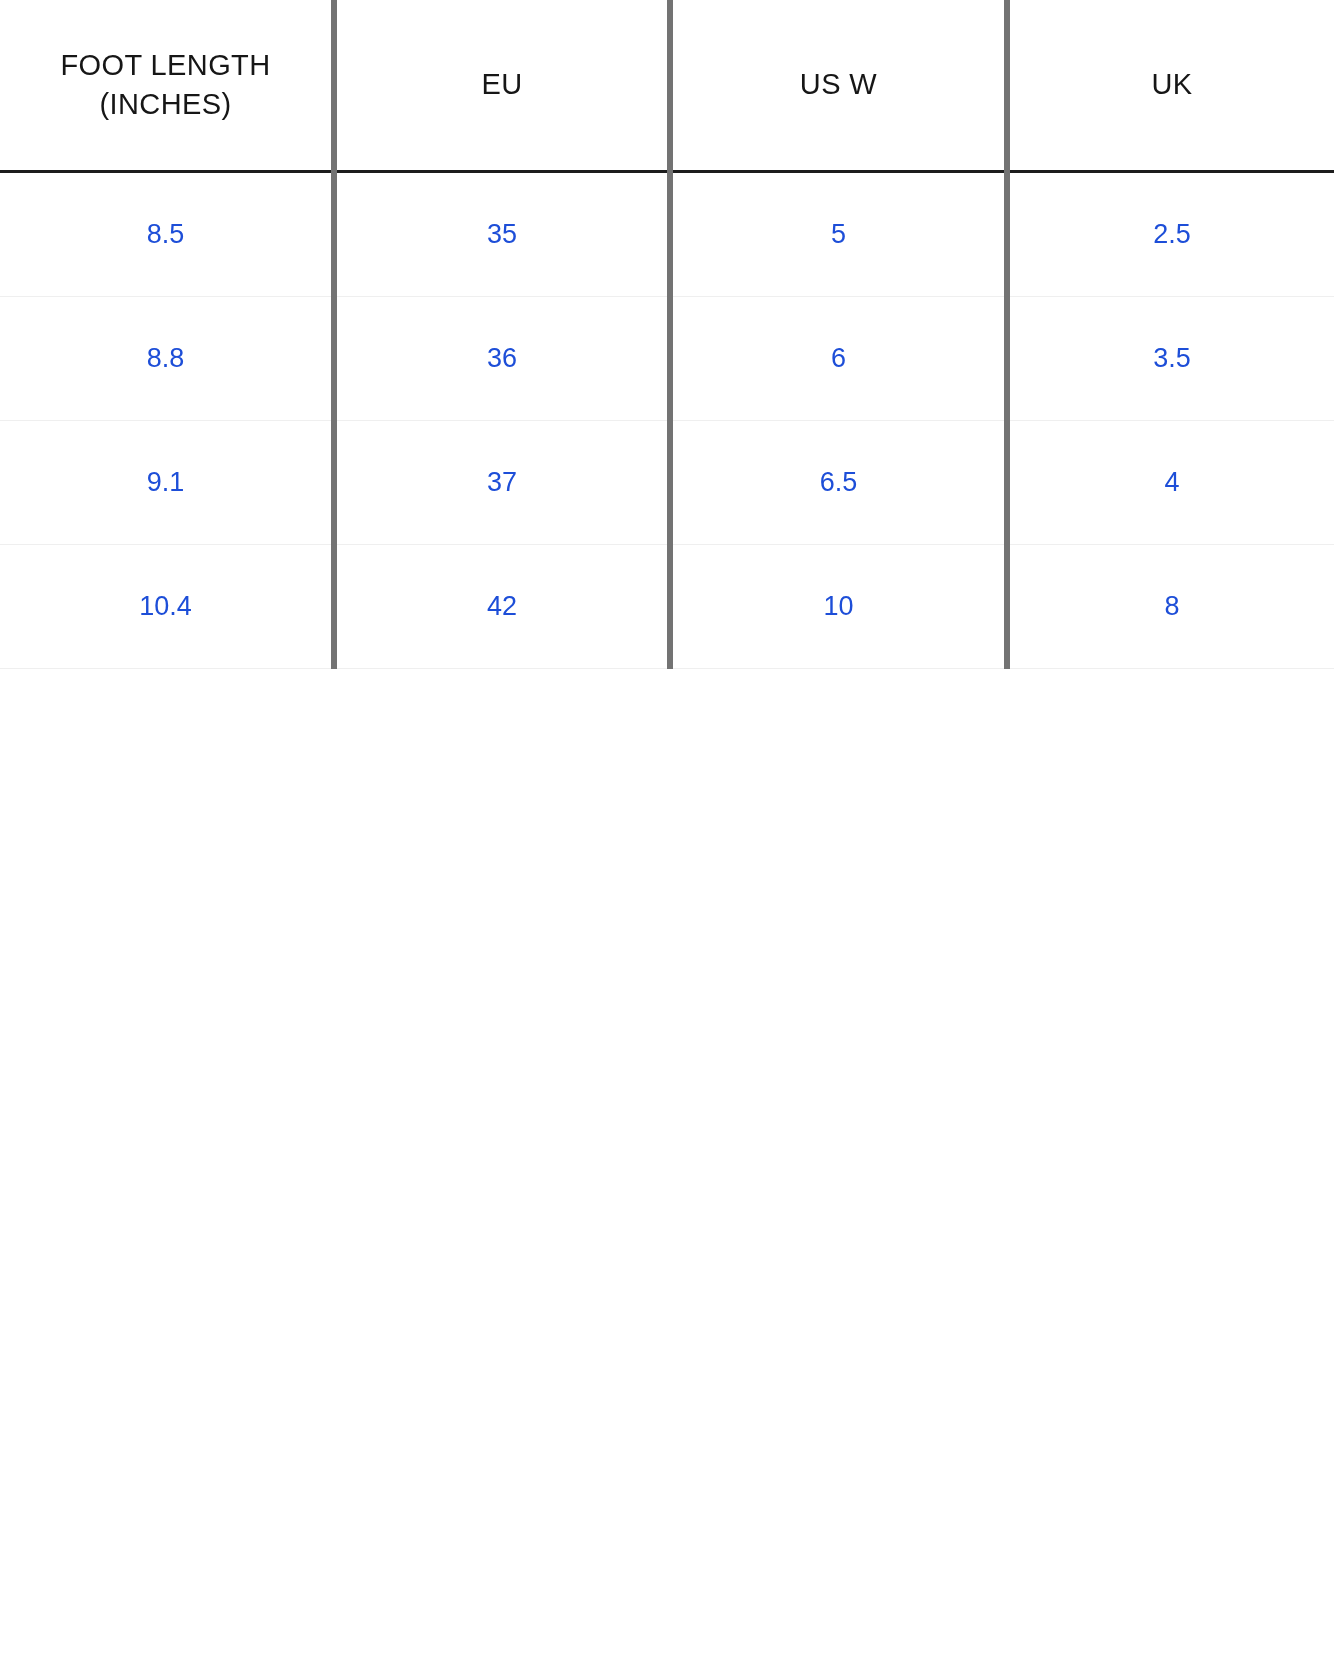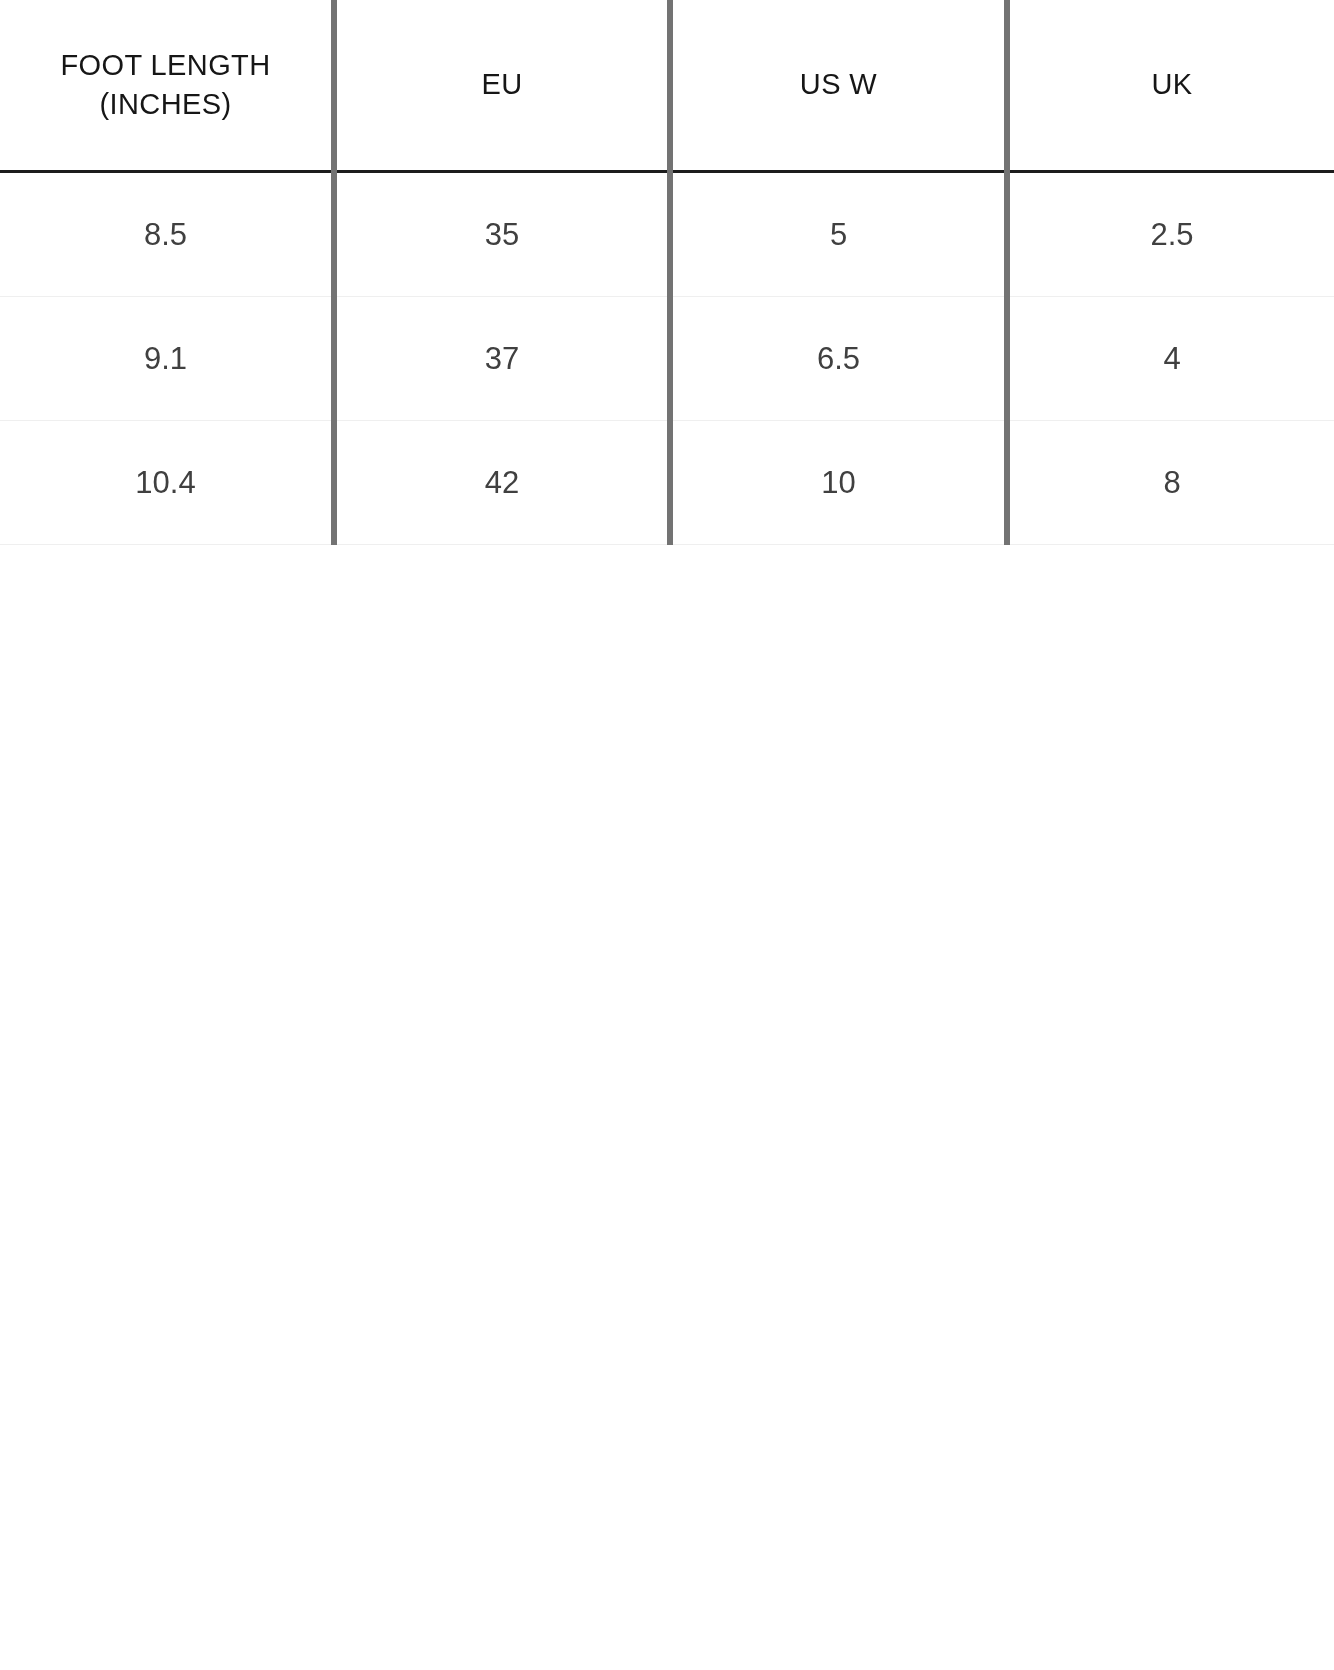--- a/index.html
+++ b/index.html
@@ -62,24 +62,24 @@
     color: #161616;
     border-bottom: 3px solid #1c1c1c;
   }
 
   thead th .hdr-line {
     display: block;
   }
 
   tbody td {
     height: 123px;
-    font-size: 31px;
+    font-size: 27px;
     font-weight: 400;
     line-height: 1.2;
-    color: #404040;
+    color: #1d4ed8;
     border-bottom: 1px solid #efefef;
   }
 
   tbody tr:last-child td {
     border-bottom: 1px solid #efefef;
   }
 
   .below-table {
     height: 436px;
     background: #ffffff;
@@ -117,20 +117,26 @@
     </thead>
 
     <tbody>
       <tr>
         <td>8.5</td>
         <td>35</td>
         <td>5</td>
         <td>2.5</td>
       </tr>
       <tr>
+        <td>8.8</td>
+        <td>36</td>
+        <td>6</td>
+        <td>3.5</td>
+      </tr>
+      <tr>
         <td>9.1</td>
         <td>37</td>
         <td>6.5</td>
         <td>4</td>
       </tr>
       <tr>
         <td>10.4</td>
         <td>42</td>
         <td>10</td>
         <td>8</td>

